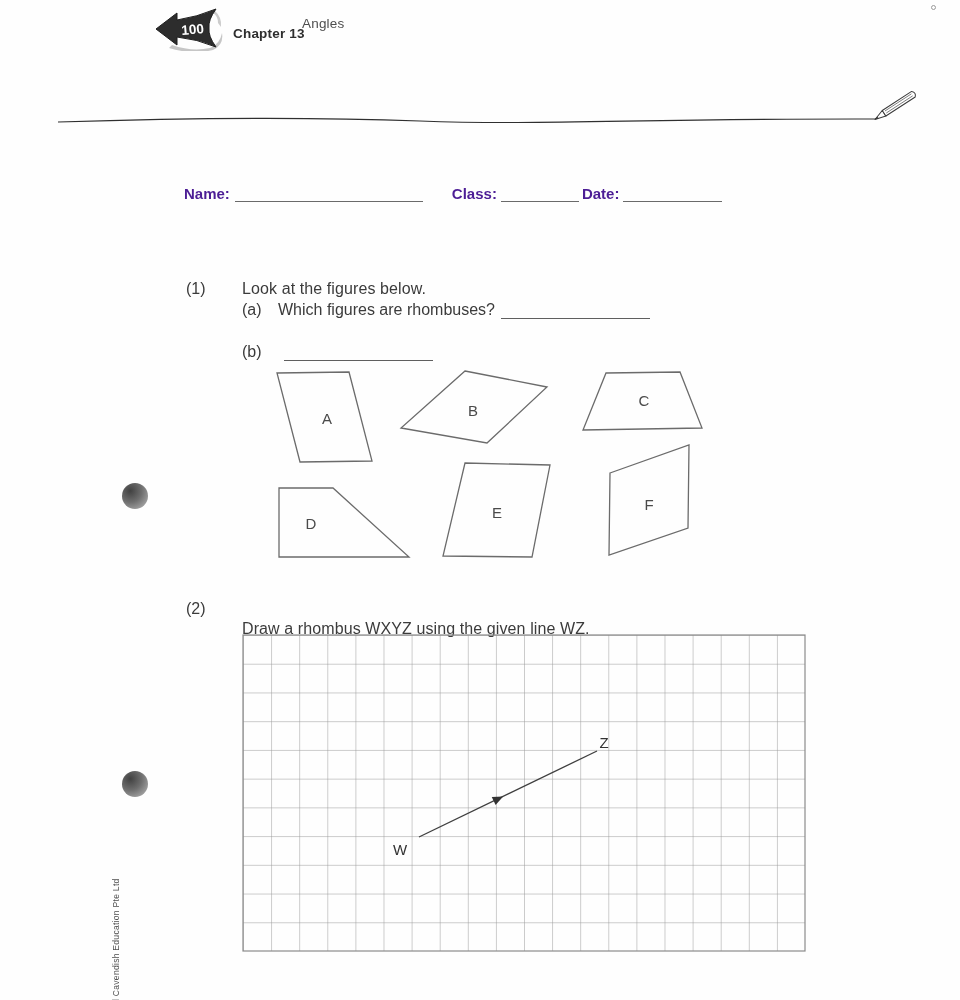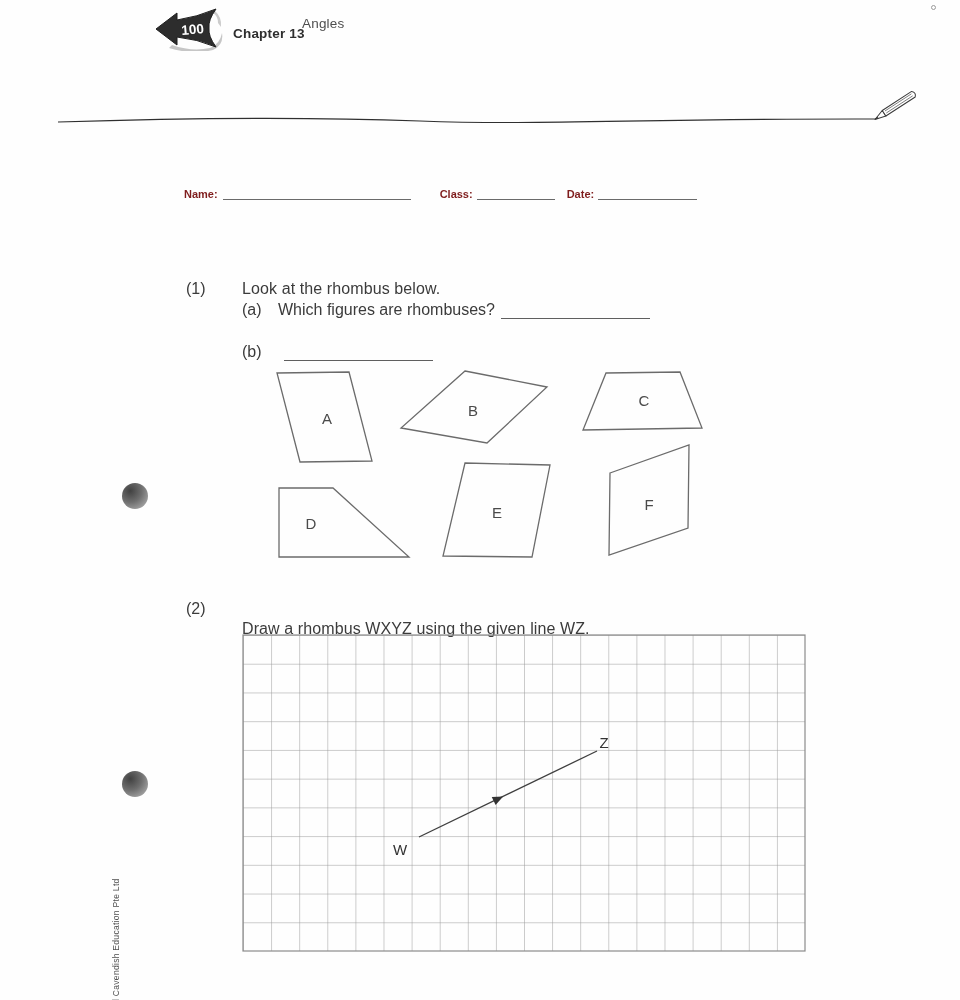--- a/index.html
+++ b/index.html
@@ -5,26 +5,26 @@
   html,body{margin:0;padding:0;background:#fff;}
   #page{
     position:relative;width:960px;height:1000px;background:#fefefe;
     overflow:hidden;font-family:"Liberation Sans",sans-serif;color:#3b3b3b;
   }
   .abs{position:absolute;}
   
   #chapter-label{left:233px;top:26px;font-size:13.5px;font-weight:bold;color:#2e2e2e;letter-spacing:.2px;}
   #chapter-topic{left:302px;top:16px;font-size:13.5px;color:#4e4e4e;letter-spacing:.2px;}
   
-  #student-row{left:184px;top:185px;display:flex;align-items:flex-end;font-size:11px;font-weight:bold;color:#7f1d1d;}
+  #student-row{left:184px;top:185px;display:flex;align-items:flex-end;font-size:15px;font-weight:bold;color:#4c1d95;}
   .blank{border-bottom:1.6px solid #6a6a6a;height:14px;}
   #name-blank{width:188px;margin-left:5px;}
   #class-label{margin-left:29px;}
   #class-blank{width:78px;margin-left:4px;}
-  #date-label{margin-left:12px;}
+  #date-label{margin-left:3px;}
   #date-blank{width:99px;margin-left:4px;}
   
   #review-title{left:183px;top:229px;font-family:"DejaVu Sans",sans-serif;font-size:30px;font-weight:bold;color:#333;letter-spacing:-.3px;}
   
   .qnum{font-size:16px;color:#3b3b3b;}
   .qtext{font-size:16px;color:#3b3b3b;letter-spacing:.1px;}
   .qpart{display:flex;align-items:flex-end;font-size:16px;color:#3b3b3b;}
   .qpart .part-label{width:36px;}
   .answer-blank{border-bottom:1.5px solid #5f5f5f;height:13px;width:149px;margin-left:6px;}
   
@@ -68,21 +68,21 @@
     <span>Name:</span>
     <span class="blank" id="name-blank"></span>
     <span id="class-label">Class:</span>
     <span class="blank" id="class-blank"></span>
     <span id="date-label">Date:</span>
     <span class="blank" id="date-blank"></span>
   </div>
 
 
   <div class="abs qnum" style="left:186px;top:280px">(1)</div>
-  <div class="abs qtext" style="left:242px;top:280px">Look at the rhombus below.</div>
+  <div class="abs qtext" style="left:242px;top:280px">Look at the figures below.</div>
 
   <div class="abs qpart" style="left:242px;top:301px">
     <span class="part-label">(a)</span>
     <span>Which figures are rhombuses?</span>
     <span class="answer-blank"></span>
   </div>
 
   <div class="abs qpart" style="left:242px;top:343px">
     <span class="part-label">(b)</span>
     <span class="answer-blank"></span>

